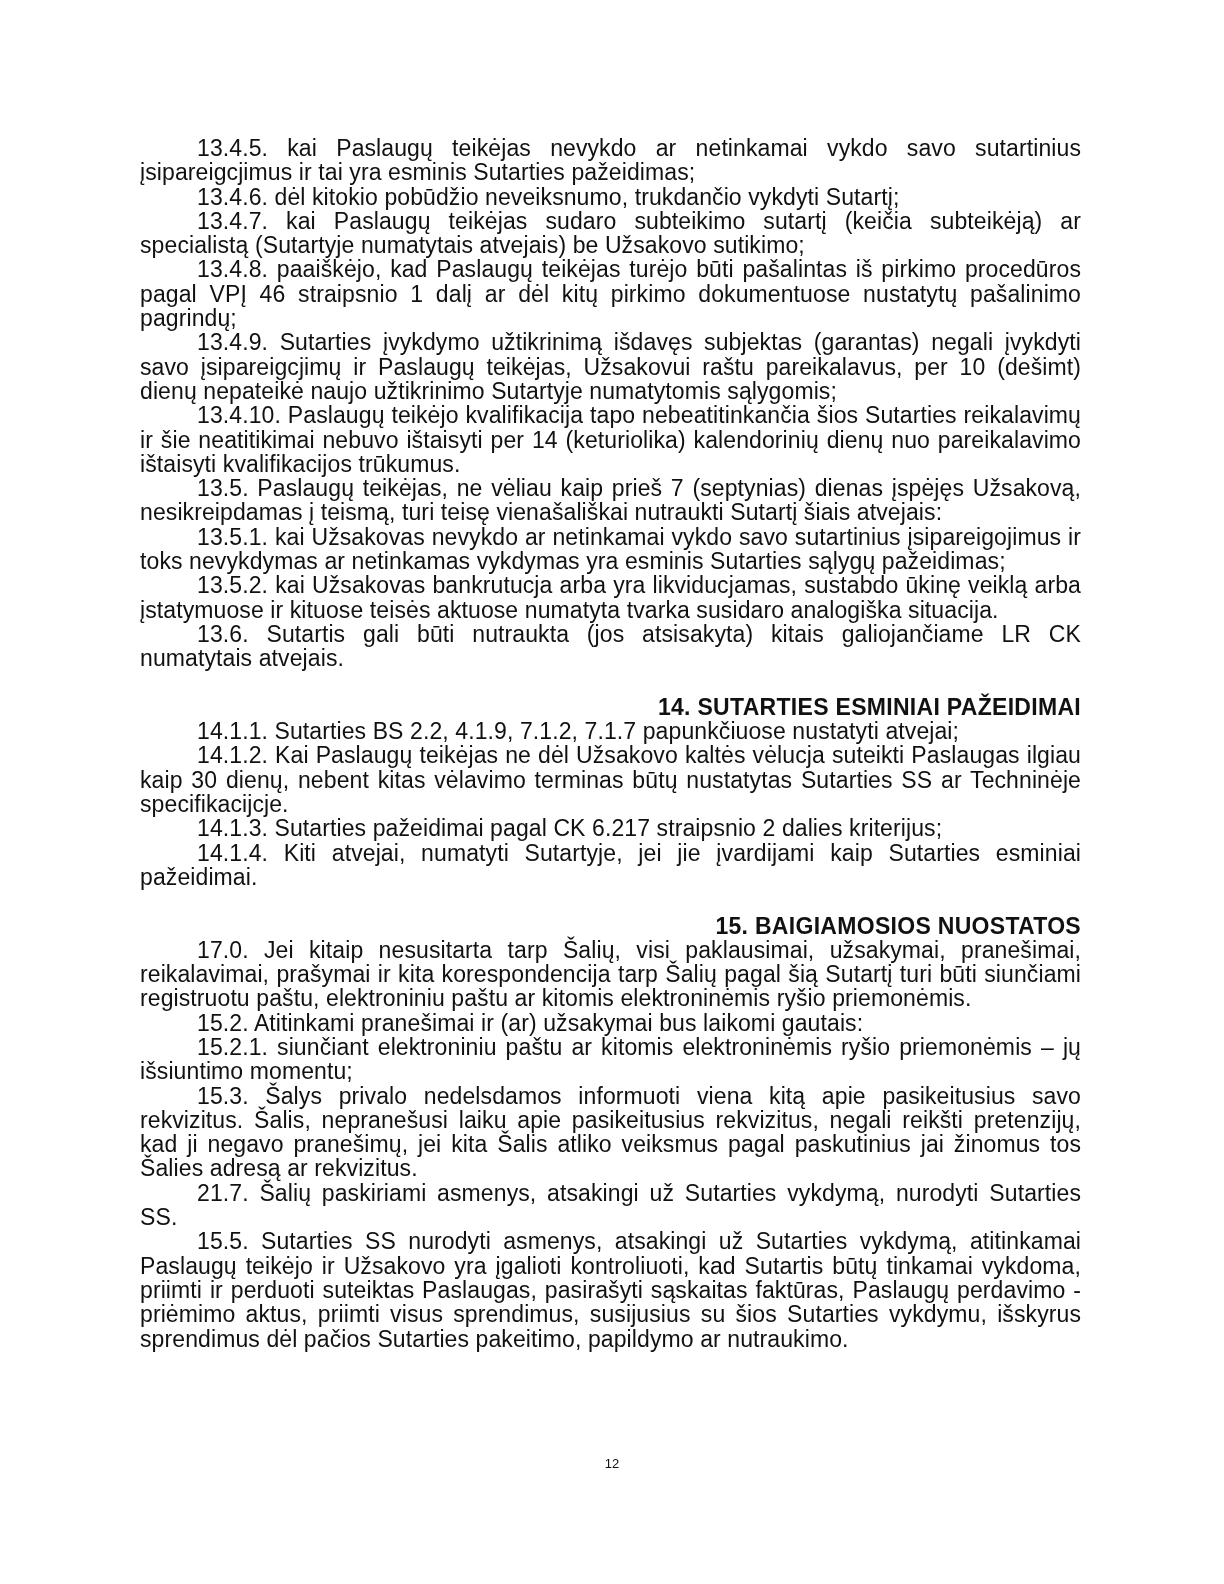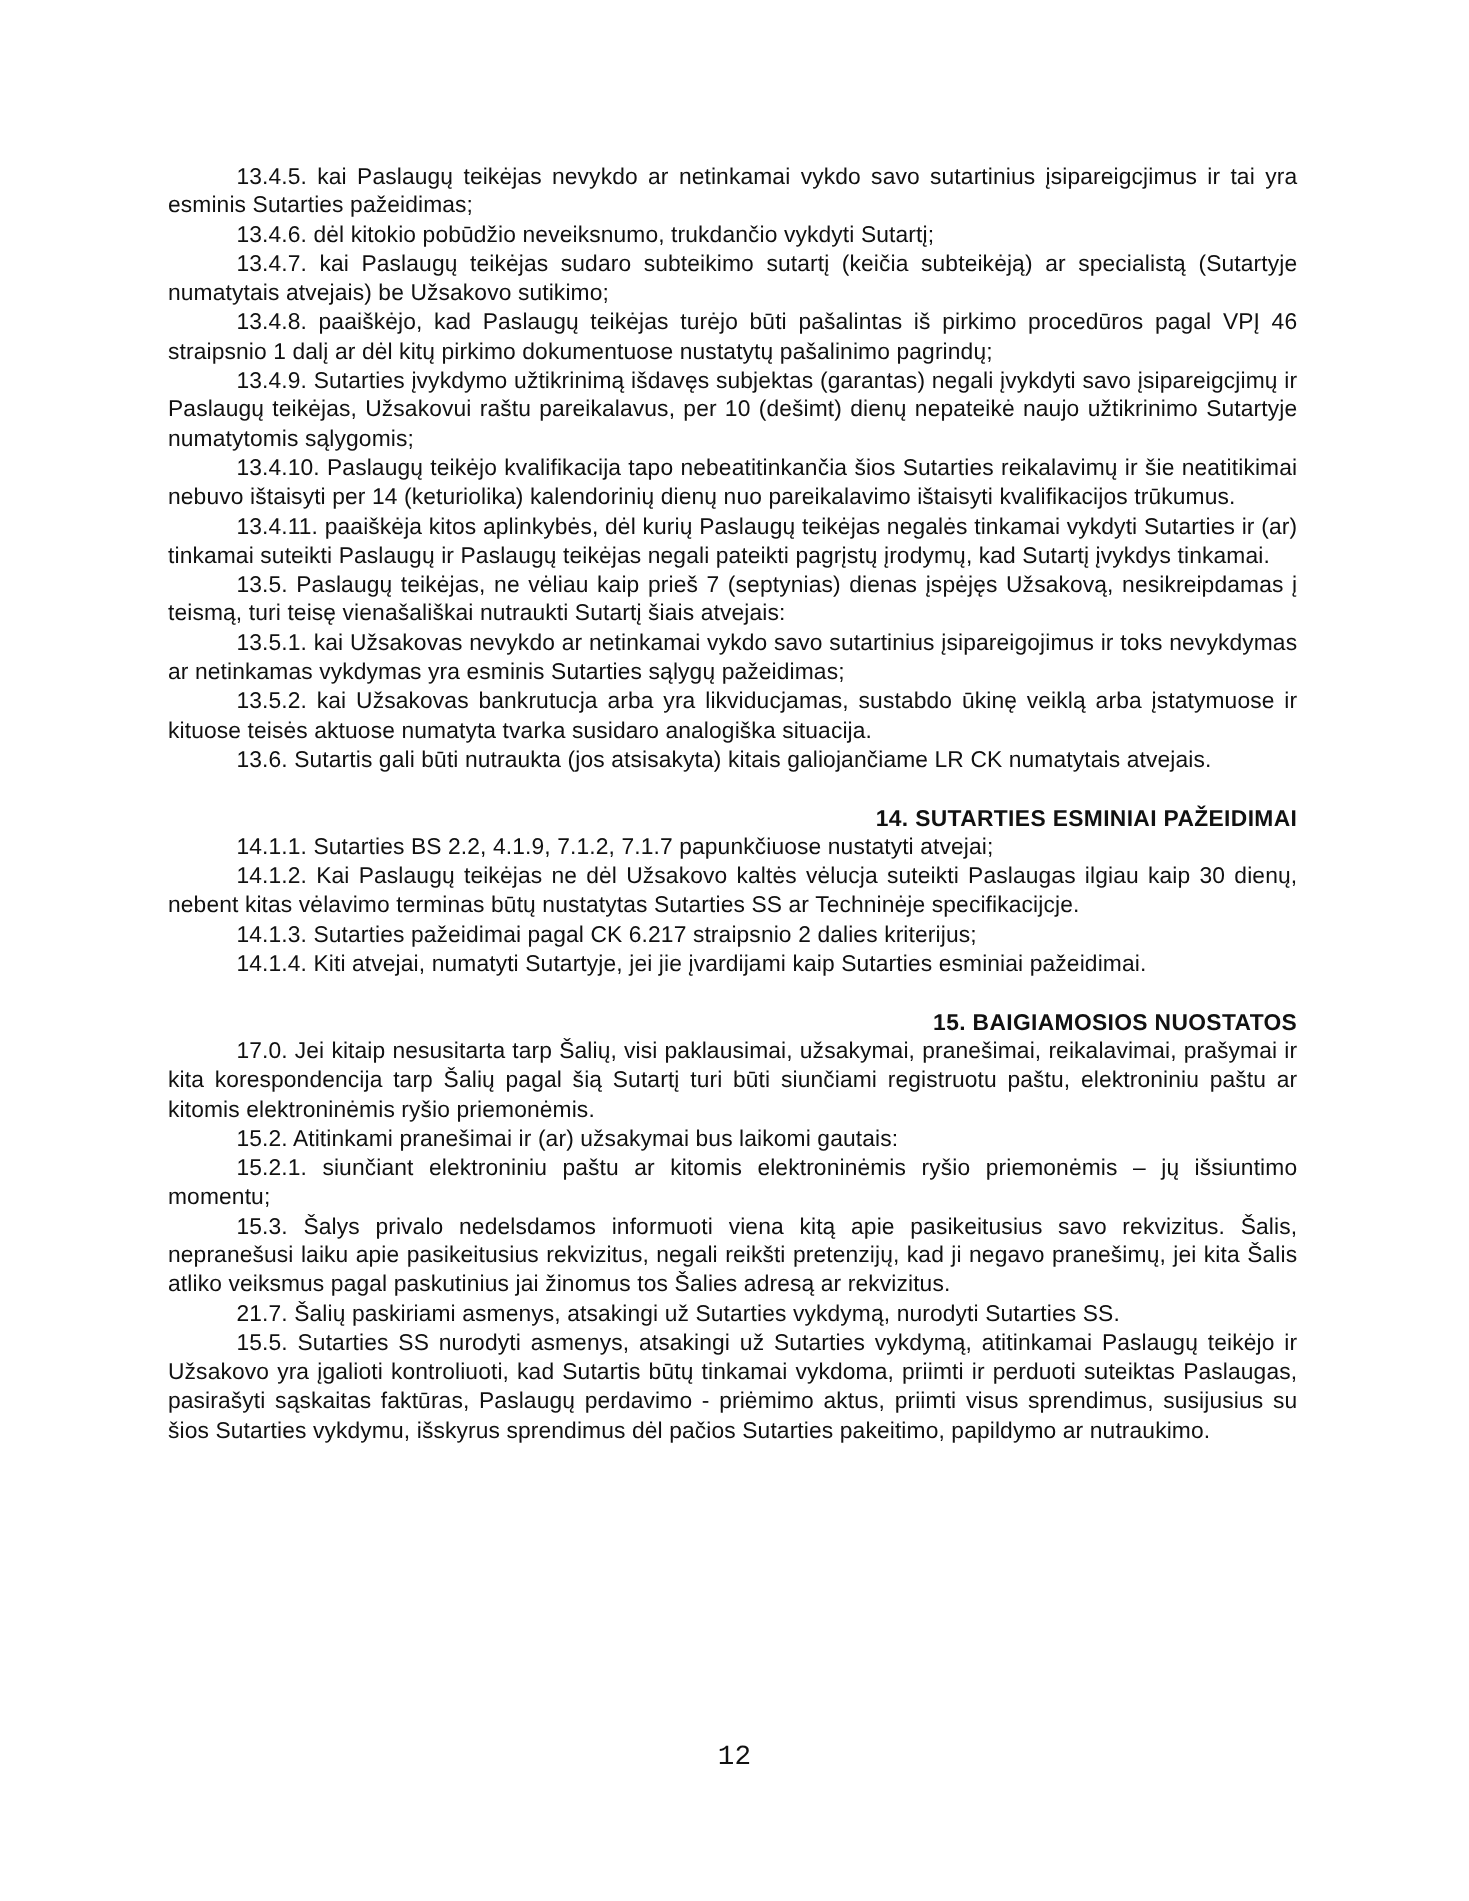--- a/index.html
+++ b/index.html
@@ -14,21 +14,21 @@
     background: #ffffff;
     font-family: "Liberation Sans", "DejaVu Sans", sans-serif;
     color: #111111;
     overflow: hidden;
   }
   .content {
     position: absolute;
     left: 140px;
     top: 136px;
     width: 941px;
-    font-size: 19px;
+    font-size: 23px;
     line-height: 24.3px;
     text-align: justify;
     letter-spacing: 0.1px;
   }
   .content p {
     margin: 0;
     padding: 0;
     text-indent: 57px;
   }
   .content p.heading {
@@ -36,37 +36,35 @@
     margin-top: 24.3px;
     text-align: right;
     letter-spacing: 0.3px;
   }
   .footer {
     position: absolute;
     left: 0;
     top: 1452px;
     width: 100%;
     text-align: center;
-    font-size: 23px;
+    font-size: 13px;
     line-height: 24.3px;
-    font-family: Liberation Mono, monospace;
   }
 </style>
 </head>
 <body>
 
 <div class="page">
   <div class="content" id="content">
       <p class="body">13.4.5. kai Paslaugų teikėjas nevykdo ar netinkamai vykdo savo sutartinius įsipareigcjimus ir tai yra esminis Sutarties pažeidimas;</p>
       <p class="body">13.4.6. dėl kitokio pobūdžio neveiksnumo, trukdančio vykdyti Sutartį;</p>
       <p class="body">13.4.7. kai Paslaugų teikėjas sudaro subteikimo sutartį (keičia subteikėją) ar specialistą (Sutartyje numatytais atvejais) be Užsakovo sutikimo;</p>
       <p class="body">13.4.8. paaiškėjo, kad Paslaugų teikėjas turėjo būti pašalintas iš pirkimo procedūros pagal VPĮ 46 straipsnio 1 dalį ar dėl kitų pirkimo dokumentuose nustatytų pašalinimo pagrindų;</p>
       <p class="body">13.4.9. Sutarties įvykdymo užtikrinimą išdavęs subjektas (garantas) negali įvykdyti savo įsipareigcjimų ir Paslaugų teikėjas, Užsakovui raštu pareikalavus, per 10 (dešimt) dienų nepateikė naujo užtikrinimo Sutartyje numatytomis sąlygomis;</p>
       <p class="body">13.4.10. Paslaugų teikėjo kvalifikacija tapo nebeatitinkančia šios Sutarties reikalavimų ir šie neatitikimai nebuvo ištaisyti per 14 (keturiolika) kalendorinių dienų nuo pareikalavimo ištaisyti kvalifikacijos trūkumus.</p>
-      <p class="body">13.4.11. paaiškėja kitos aplinkybės, dėl kurių Paslaugų teikėjas negalės tinkamai vykdyti Sutarties ir (ar) tinkamai suteikti Paslaugų ir Paslaugų teikėjas negali pateikti pagrįstų įrodymų, kad Sutartį įvykdys tinkamai.</p>
       <p class="body">13.5. Paslaugų teikėjas, ne vėliau kaip prieš 7 (septynias) dienas įspėjęs Užsakovą, nesikreipdamas į teismą, turi teisę vienašališkai nutraukti Sutartį šiais atvejais:</p>
       <p class="body">13.5.1. kai Užsakovas nevykdo ar netinkamai vykdo savo sutartinius įsipareigojimus ir toks nevykdymas ar netinkamas vykdymas yra esminis Sutarties sąlygų pažeidimas;</p>
       <p class="body">13.5.2. kai Užsakovas bankrutucja arba yra likviducjamas, sustabdo ūkinę veiklą arba įstatymuose ir kituose teisės aktuose numatyta tvarka susidaro analogiška situacija.</p>
       <p class="body">13.6. Sutartis gali būti nutraukta (jos atsisakyta) kitais galiojančiame LR CK numatytais atvejais.</p>
       <p class="heading">14. SUTARTIES ESMINIAI PAŽEIDIMAI</p>
       <p class="body">14.1.1. Sutarties BS 2.2, 4.1.9, 7.1.2, 7.1.7 papunkčiuose nustatyti atvejai;</p>
       <p class="body">14.1.2. Kai Paslaugų teikėjas ne dėl Užsakovo kaltės vėlucja suteikti Paslaugas ilgiau kaip 30 dienų, nebent kitas vėlavimo terminas būtų nustatytas Sutarties SS ar Techninėje specifikacijcje.</p>
       <p class="body">14.1.3. Sutarties pažeidimai pagal CK 6.217 straipsnio 2 dalies kriterijus;</p>
       <p class="body">14.1.4. Kiti atvejai, numatyti Sutartyje, jei jie įvardijami kaip Sutarties esminiai pažeidimai.</p>
       <p class="heading">15. BAIGIAMOSIOS NUOSTATOS</p>

